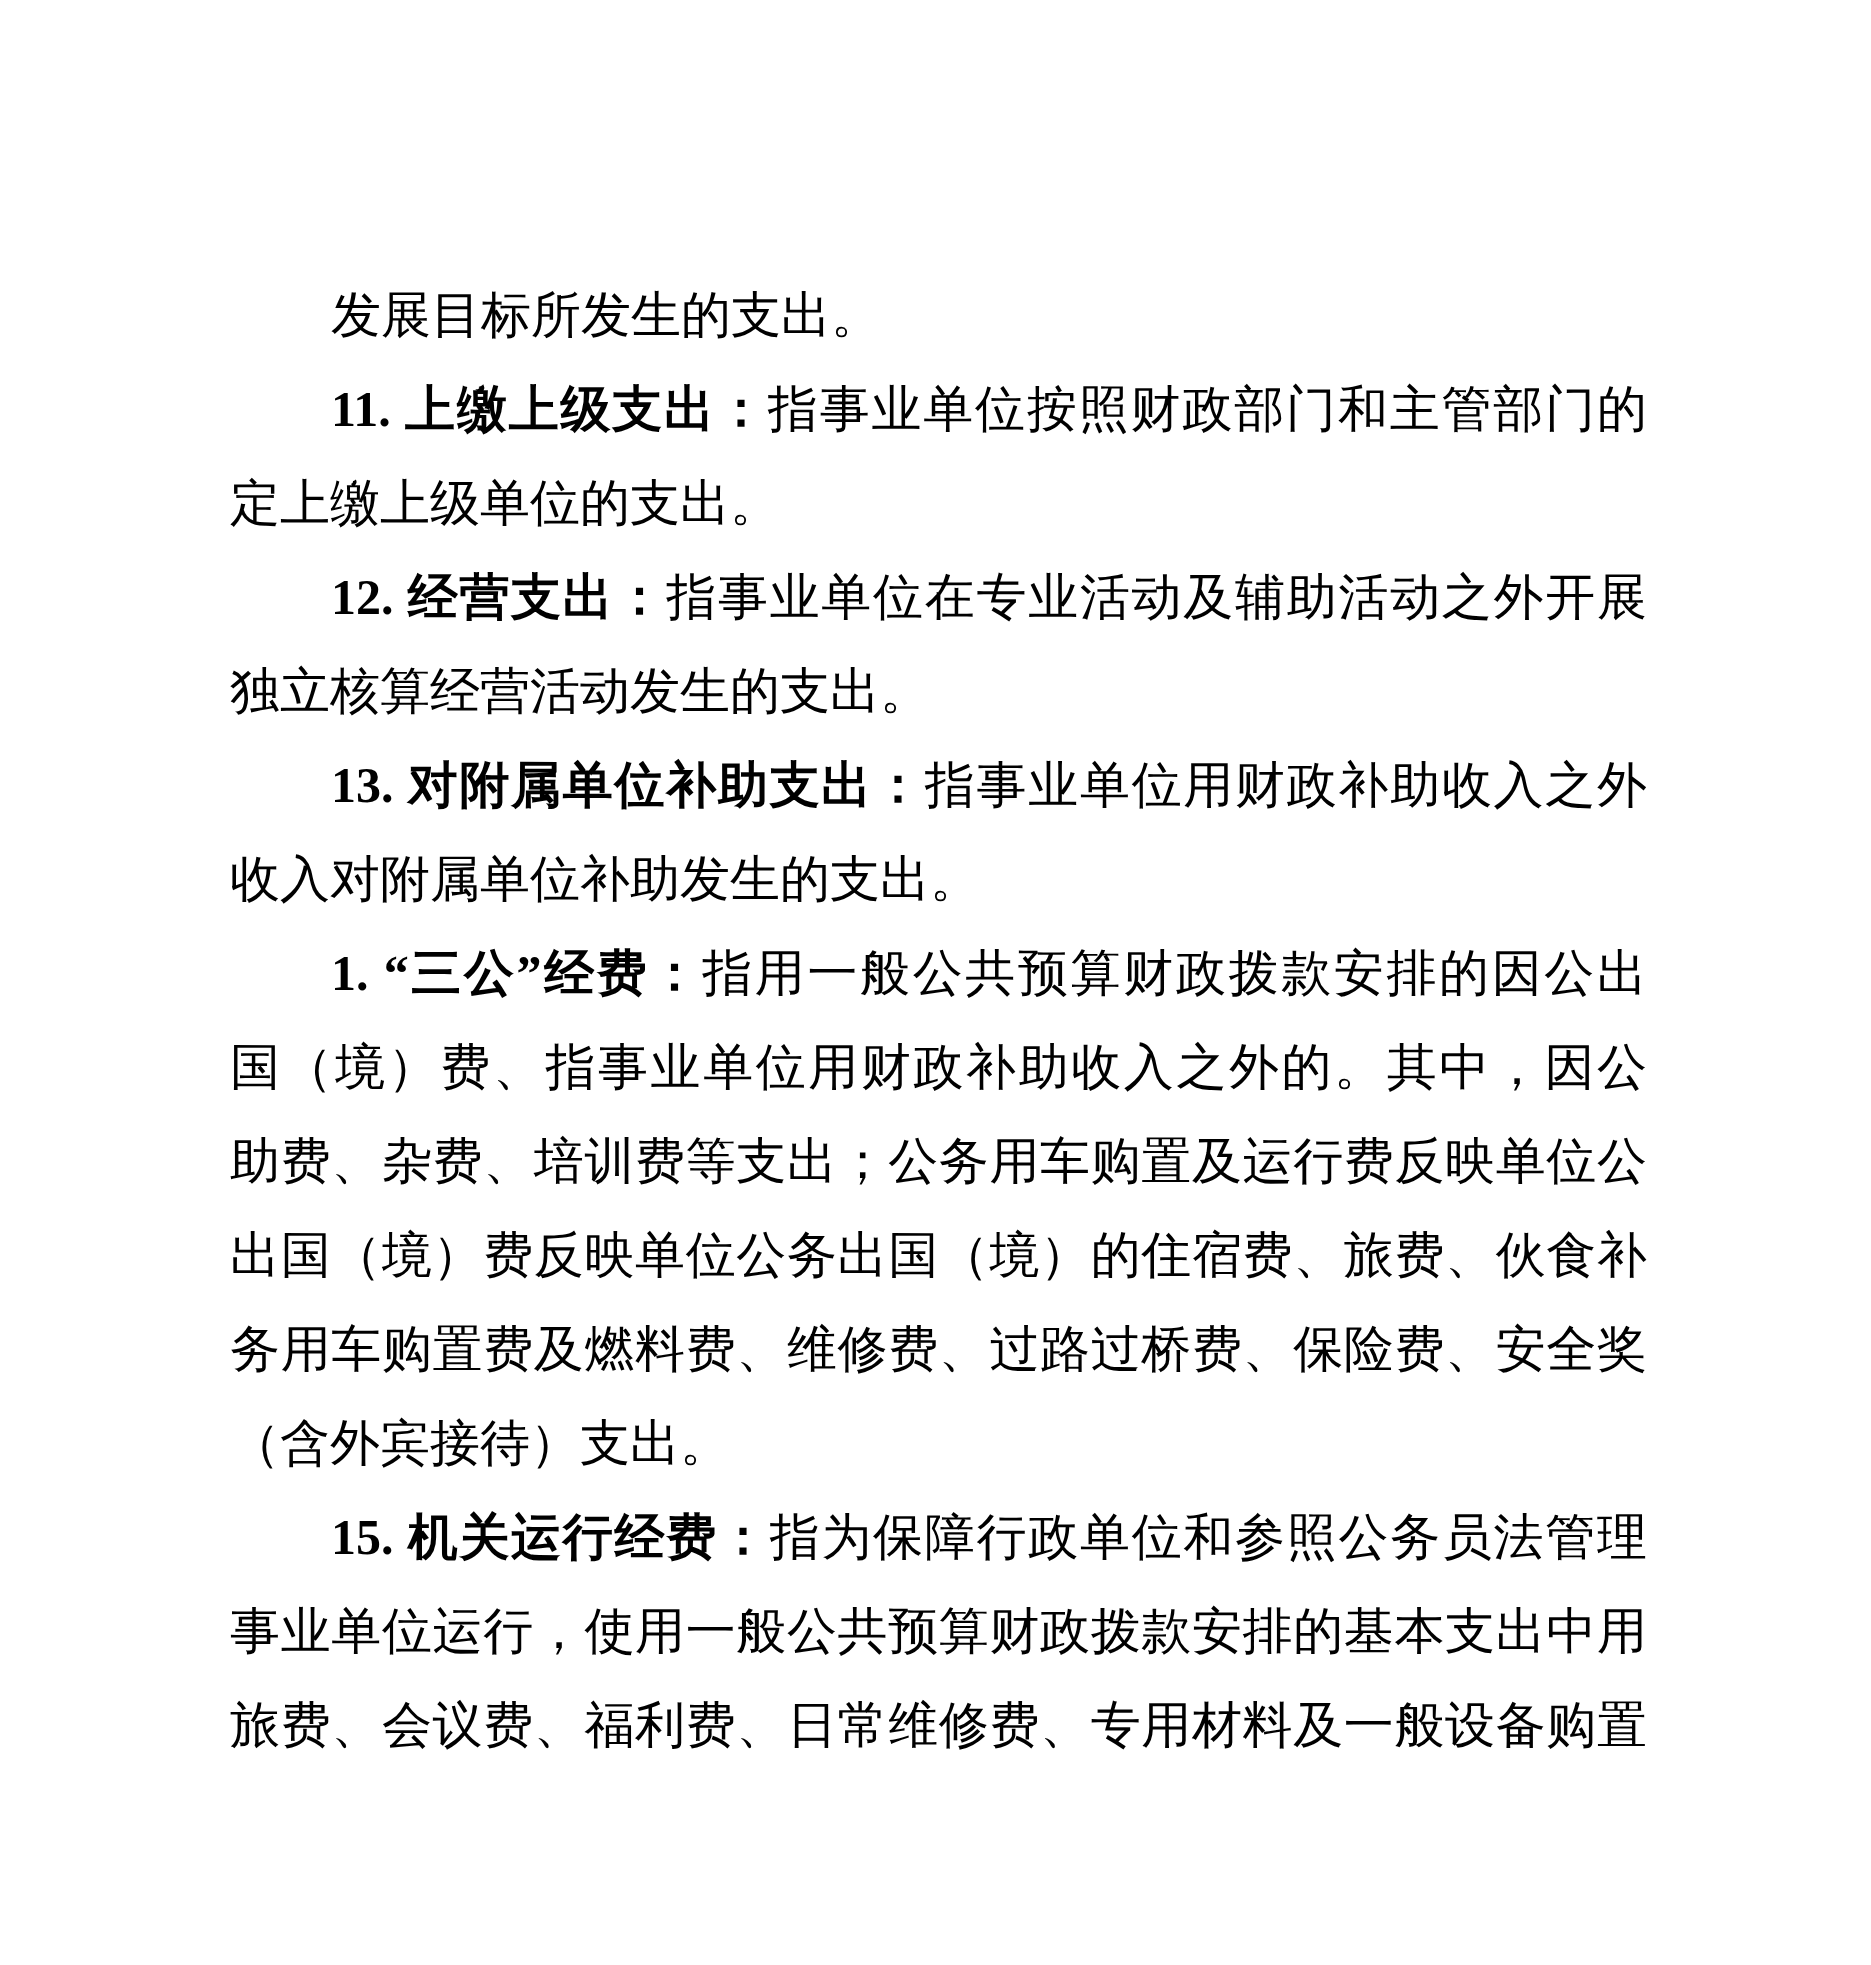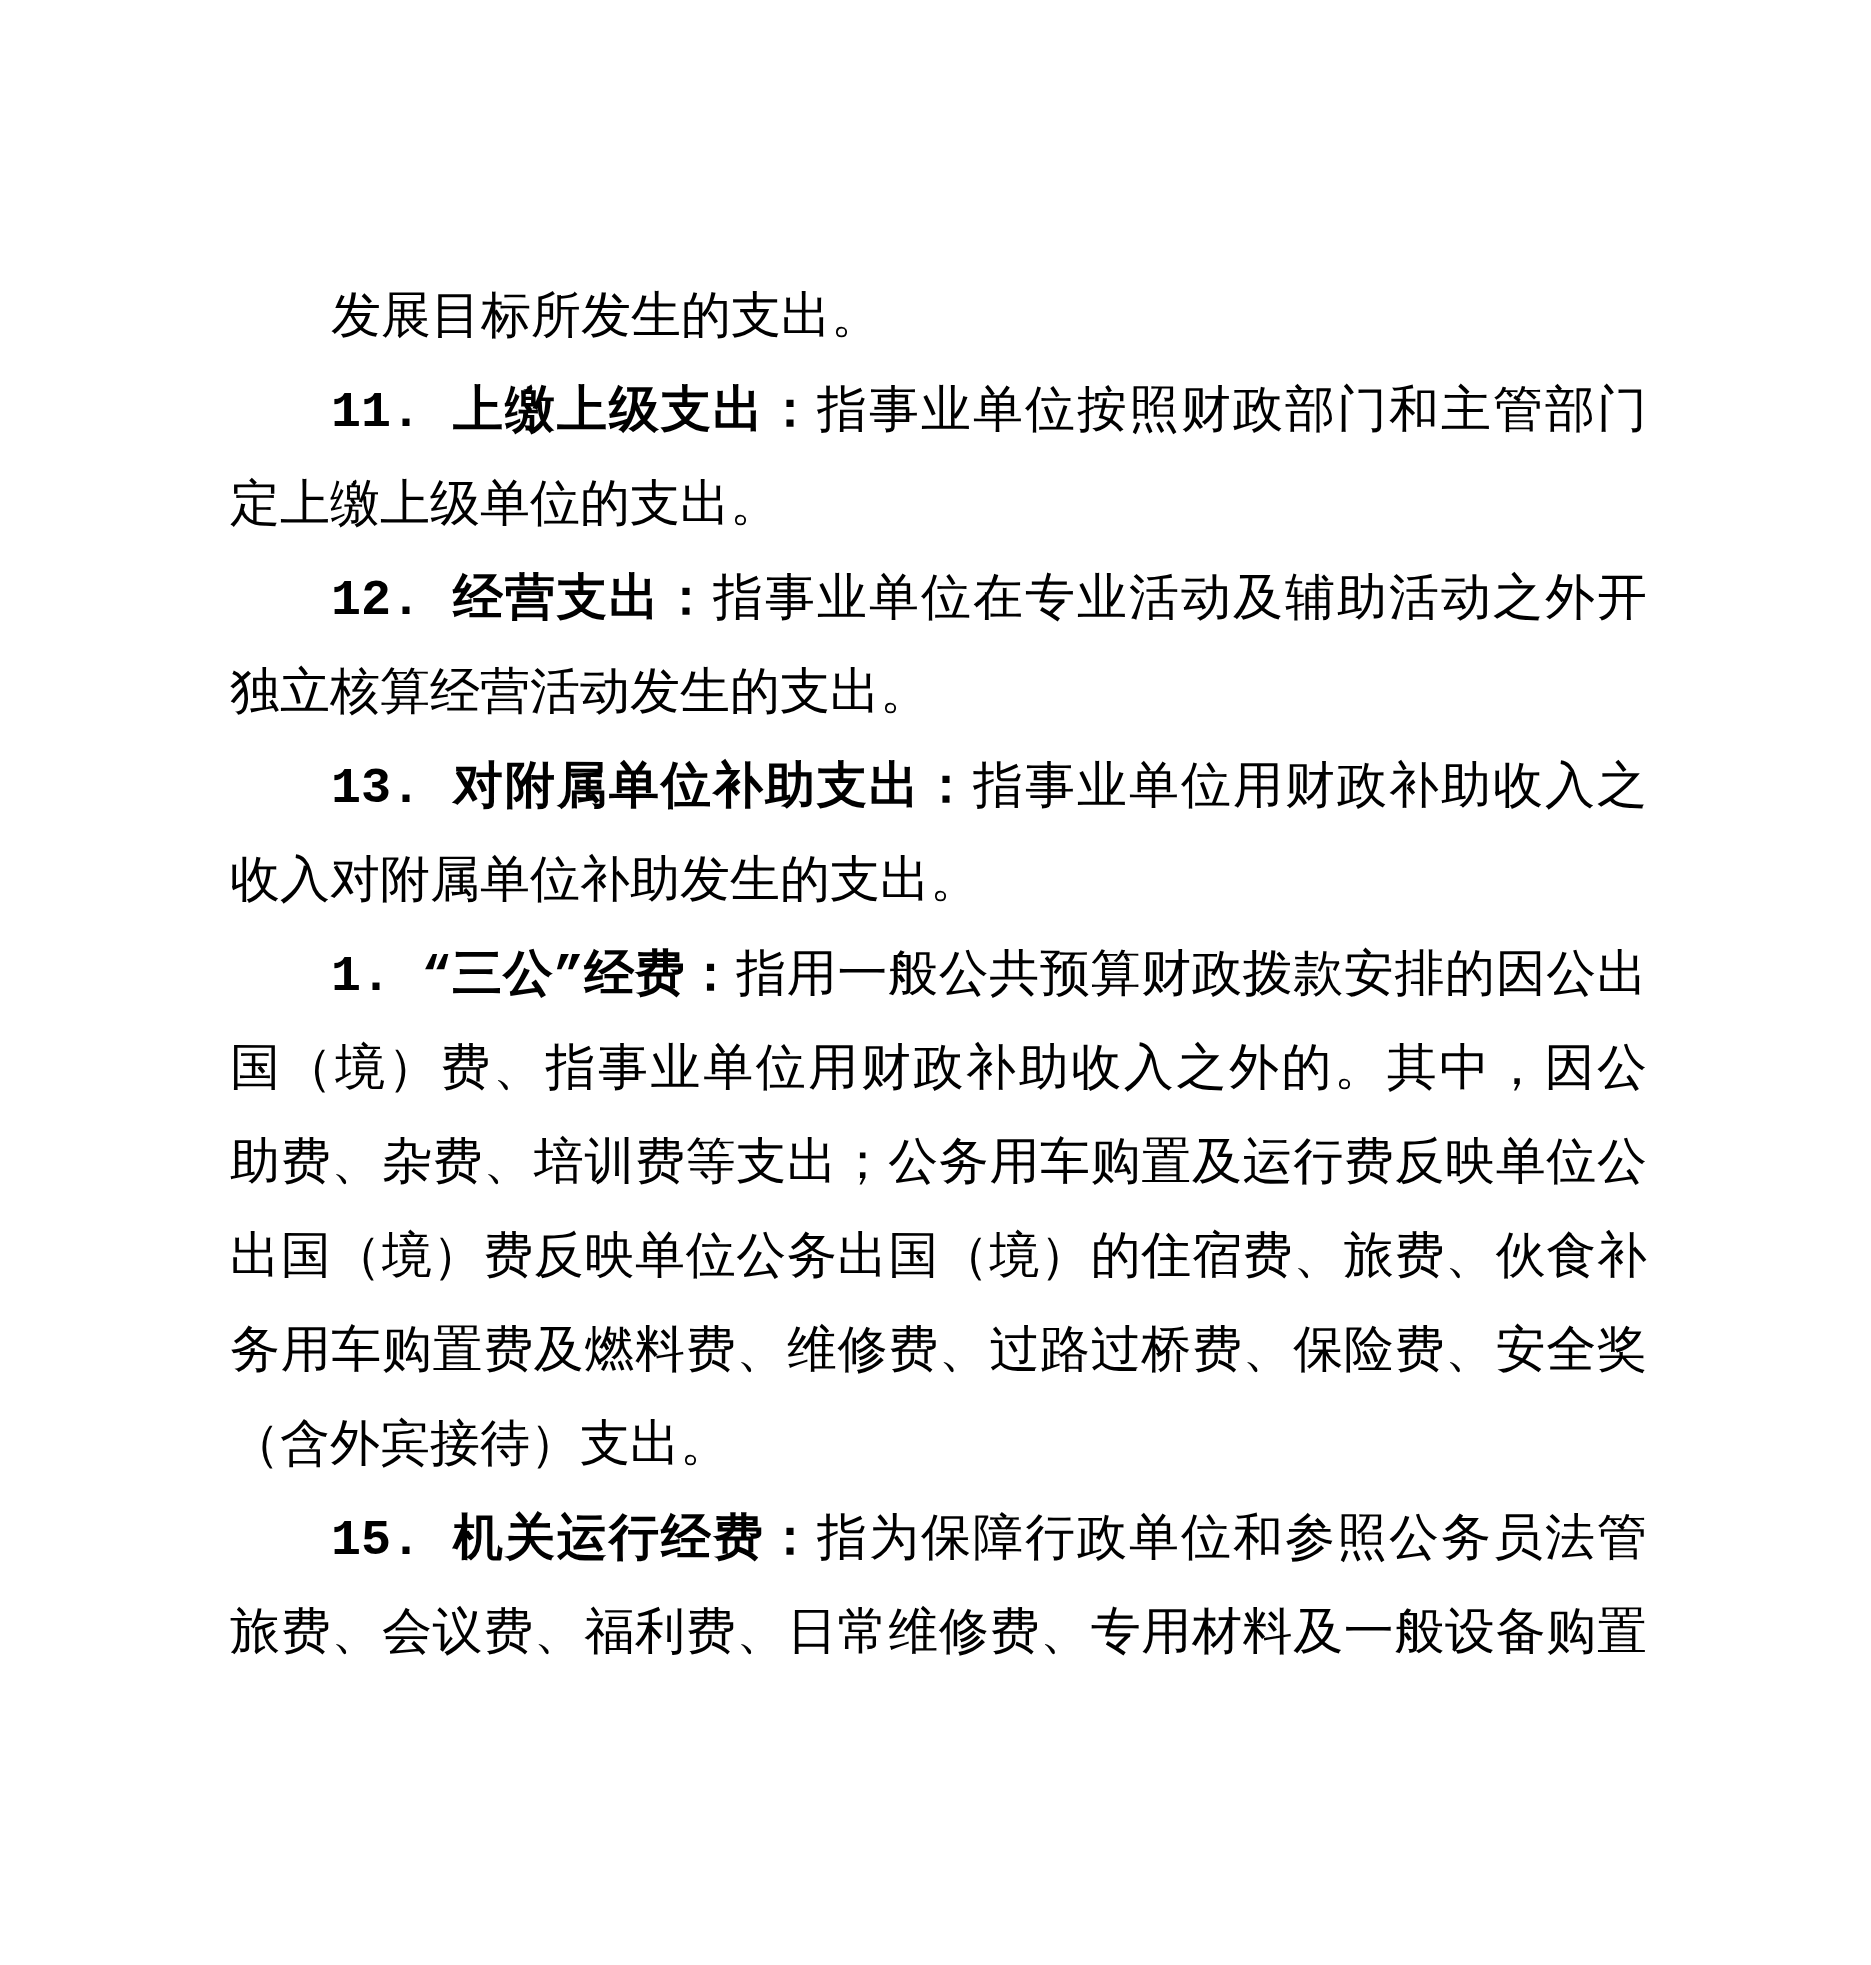--- a/index.html
+++ b/index.html
@@ -26,36 +26,37 @@
     line-height: 94px;
     overflow: hidden;
     text-align: justify;
     text-justify: inter-character;
     word-break: break-all;
   }
   .line.just   { text-align-last: justify; }
   .line.nojust { text-align-last: left; }
   .line.indent { text-indent: 101px; }
   .run { font-weight: 400; }
-  .run.bold { font-weight: 700; font-family: Liberation Mono, monospace; }
+  .run.bold { font-weight: 700; }
 </style>
 </head>
 <body>
 
 <div class="doc-body">
     <div class="line nojust indent"><span class="run">发展目标所发生的支出。</span></div>
     <div class="line just indent"><span class="run bold">11. 上缴上级支出：</span><span class="run">指事业单位按照财政部门和主管部门的规</span></div>
     <div class="line nojust"><span class="run">定上缴上级单位的支出。</span></div>
     <div class="line just indent"><span class="run bold">12. 经营支出：</span><span class="run">指事业单位在专业活动及辅助活动之外开展非</span></div>
     <div class="line nojust"><span class="run">独立核算经营活动发生的支出。</span></div>
     <div class="line just indent"><span class="run bold">13. 对附属单位补助支出：</span><span class="run">指事业单位用财政补助收入之外的</span></div>
     <div class="line nojust"><span class="run">收入对附属单位补助发生的支出。</span></div>
     <div class="line just indent"><span class="run bold">1. “三公”经费：</span><span class="run">指用一般公共预算财政拨款安排的因公出</span></div>
     <div class="line just"><span class="run">国（境）费、指事业单位用财政补助收入之外的。其中，因公</span></div>
     <div class="line just"><span class="run">助费、杂费、培训费等支出；公务用车购置及运行费反映单位公</span></div>
     <div class="line just"><span class="run">出国（境）费反映单位公务出国（境）的住宿费、旅费、伙食补</span></div>
     <div class="line just"><span class="run">务用车购置费及燃料费、维修费、过路过桥费、保险费、安全奖</span></div>
     <div class="line nojust"><span class="run">（含外宾接待）支出。</span></div>
     <div class="line just indent"><span class="run bold">15. 机关运行经费：</span><span class="run">指为保障行政单位和参照公务员法管理的</span></div>
+    <div class="line just"><span class="run">事业单位运行，使用一般公共预算财政拨款安排的基本支出中用</span></div>
     <div class="line just"><span class="run">旅费、会议费、福利费、日常维修费、专用材料及一般设备购置</span></div>
     <div class="line just"></div>
   </div>
 
 
 </body></html>

